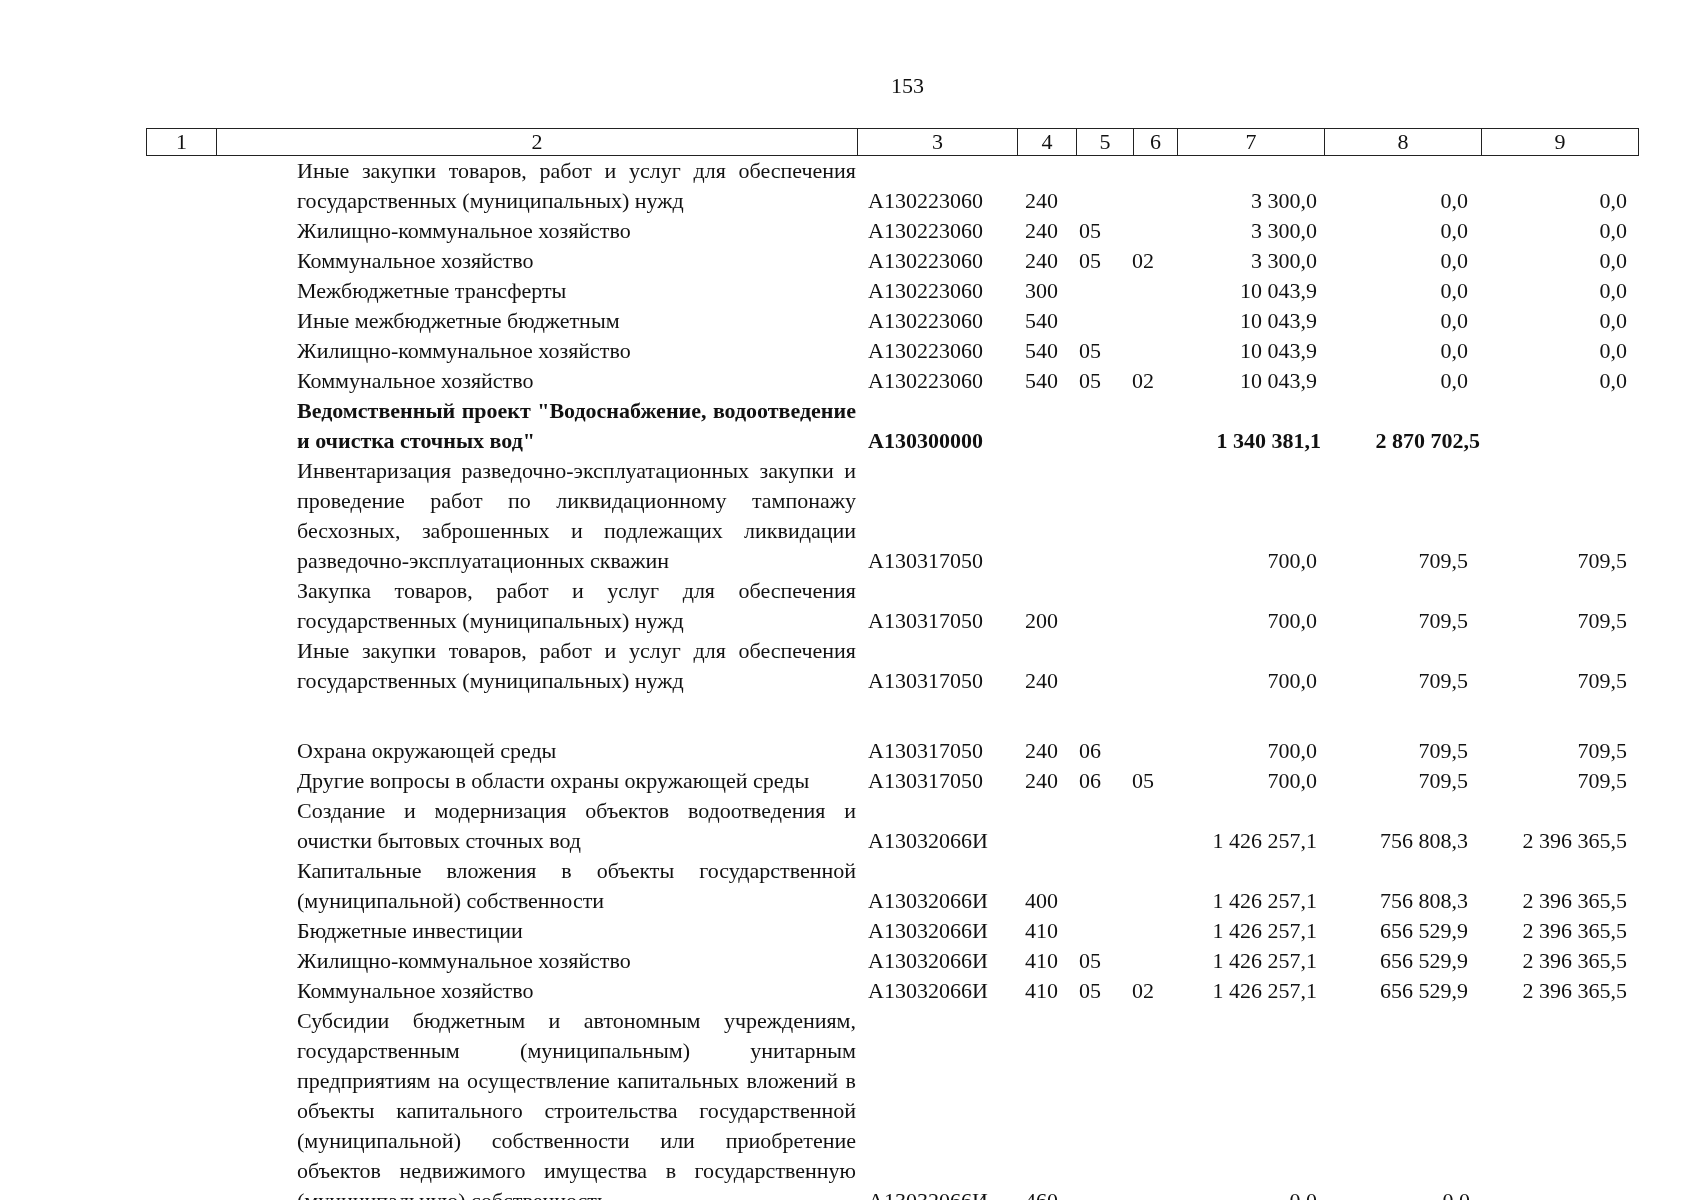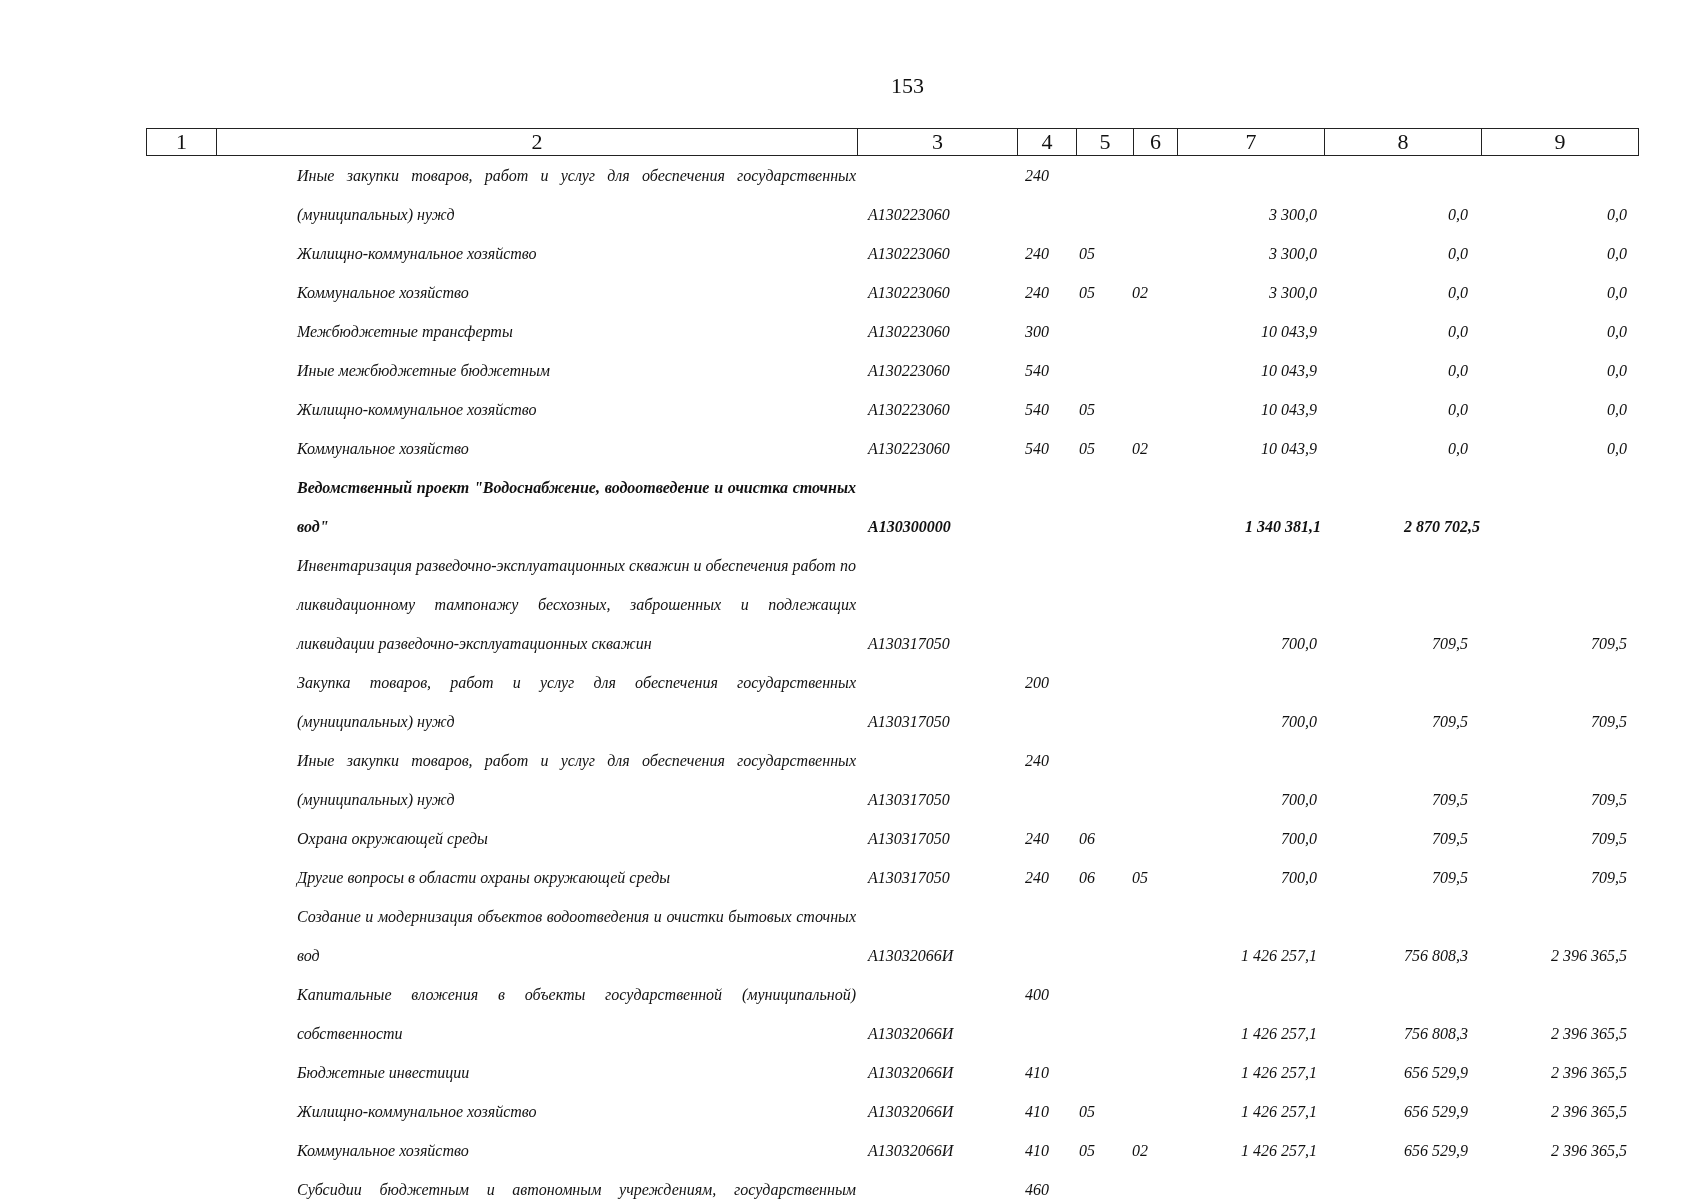--- a/index.html
+++ b/index.html
@@ -5,26 +5,26 @@
   html, body { margin:0; padding:0; background:#ffffff; }
   body { width:1697px; height:1200px; position:relative; overflow:hidden;
          font-family:"Liberation Serif", serif; color:#111; }
   .page-num { position:absolute; left:0; width:1815px; top:73px; text-align:center; font-size:22px; }
   .hdr { position:absolute; top:128px; height:28px; left:146px; width:1493px;
          border:1.3px solid #222; box-sizing:border-box; display:flex; }
   .hdr .c { border-left:1.3px solid #222; box-sizing:border-box; text-align:center;
             font-size:22px; line-height:26px; }
   .hdr .c:first-child { border-left:none; }
   .rows { position:absolute; top:156px; left:146px; width:1493px; }
-  .row { display:flex; font-size:16px; line-height:39px;font-style:italic; }
+  .row { display:flex; font-size:22px; line-height:30px; }
   .row .c1 { width:69px; }
   .row .c2 { width:641px; padding-left:82px; box-sizing:border-box; text-align:justify; text-align-last:left; padding-right:0; }
   .row .c2 span { display:block; }
   .row .c3 { width:160px; display:flex; align-items:flex-end; padding-left:12px; box-sizing:border-box; }
-  .row .c4 { width:59px; display:flex; padding-left:9px; box-sizing:border-box; }
+  .row .c4 { width:59px; display:flex; align-items:flex-end; padding-left:9px; box-sizing:border-box; }
   .row .c5 { width:57px; display:flex; align-items:flex-end; padding-left:4px; box-sizing:border-box; }
   .row .c6 { width:44px; display:flex; align-items:flex-end; padding-left:0px; box-sizing:border-box; }
   .row .c7 { width:147px; display:flex; align-items:flex-end; justify-content:flex-end; padding-right:6px; box-sizing:border-box; }
   .row .c8 { width:157px; display:flex; align-items:flex-end; justify-content:flex-end; padding-right:12px; box-sizing:border-box; }
   .row .c9 { width:159px; display:flex; align-items:flex-end; justify-content:flex-end; padding-right:12px; box-sizing:border-box; }
   .row.bold { font-weight:bold; }
 </style>
 </head>
 <body>
 
@@ -252,21 +252,21 @@
       <div class="c8">
         <span>1 340 381,1</span>
       </div>
       <div class="c9">
         <span>2 870 702,5</span>
       </div>
     </div>
     <div class="row">
       <div class="c1"></div>
       <div class="c2" style="hyphens: auto;">
-        <span>Инвентаризация разведочно-эксплуатационных скважин и обеспечения работ по ликвидационному тампонажу бесхозных, заброшенных и подлежащих ликвидации разведочно-эксплуатационных скважин</span>
+        <span>Инвентаризация разведочно-эксплуатационных закупки и проведение работ по ликвидационному тампонажу бесхозных, заброшенных и подлежащих ликвидации разведочно-эксплуатационных скважин</span>
       </div>
       <div class="c3">
         <span>А130317050</span>
       </div>
       <div class="c4">
         <span></span>
       </div>
       <div class="c5">
         <span></span>
       </div>
@@ -332,21 +332,21 @@
       </div>
       <div class="c8">
         <span>709,5</span>
       </div>
       <div class="c9">
         <span>709,5</span>
       </div>
     </div>
     <div class="row">
       <div class="c1"></div>
-      <div class="c2" style="hyphens: auto;">
+      <div class="c2" style="hyphens: auto; margin-top: 40px;">
         <span>Охрана окружающей среды</span>
       </div>
       <div class="c3">
         <span>А130317050</span>
       </div>
       <div class="c4">
         <span>240</span>
       </div>
       <div class="c5">
         <span>06</span>

